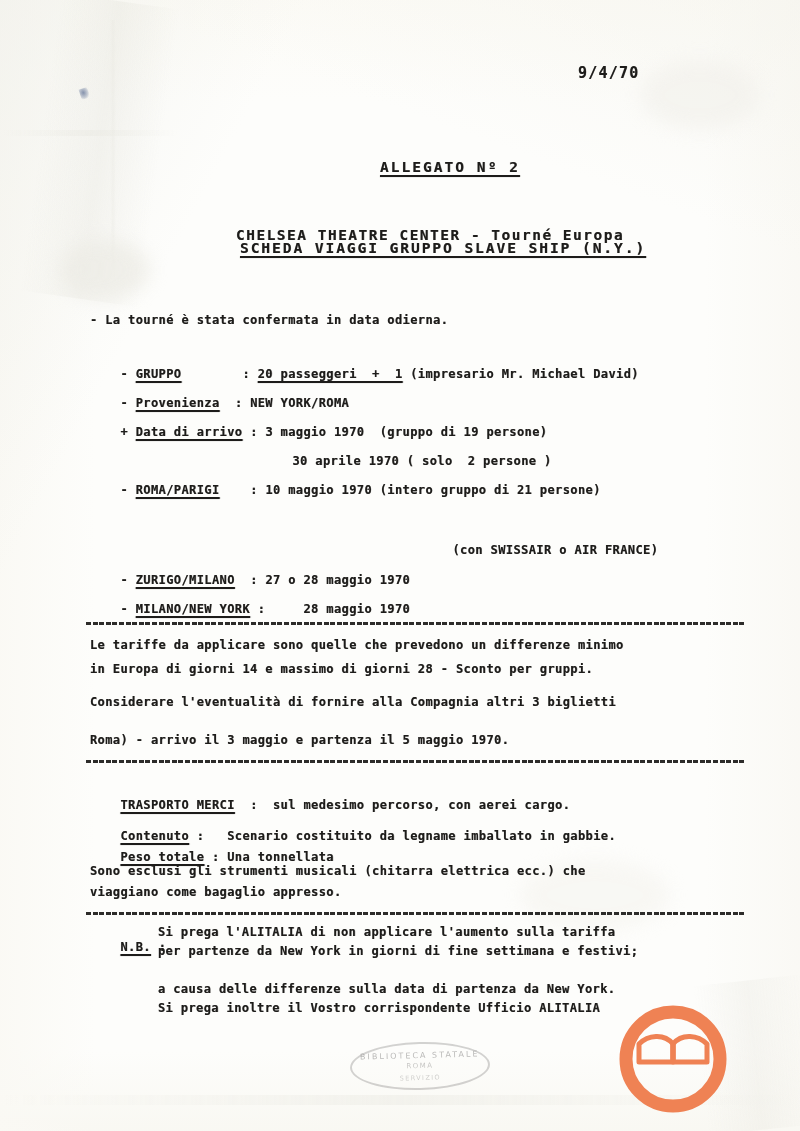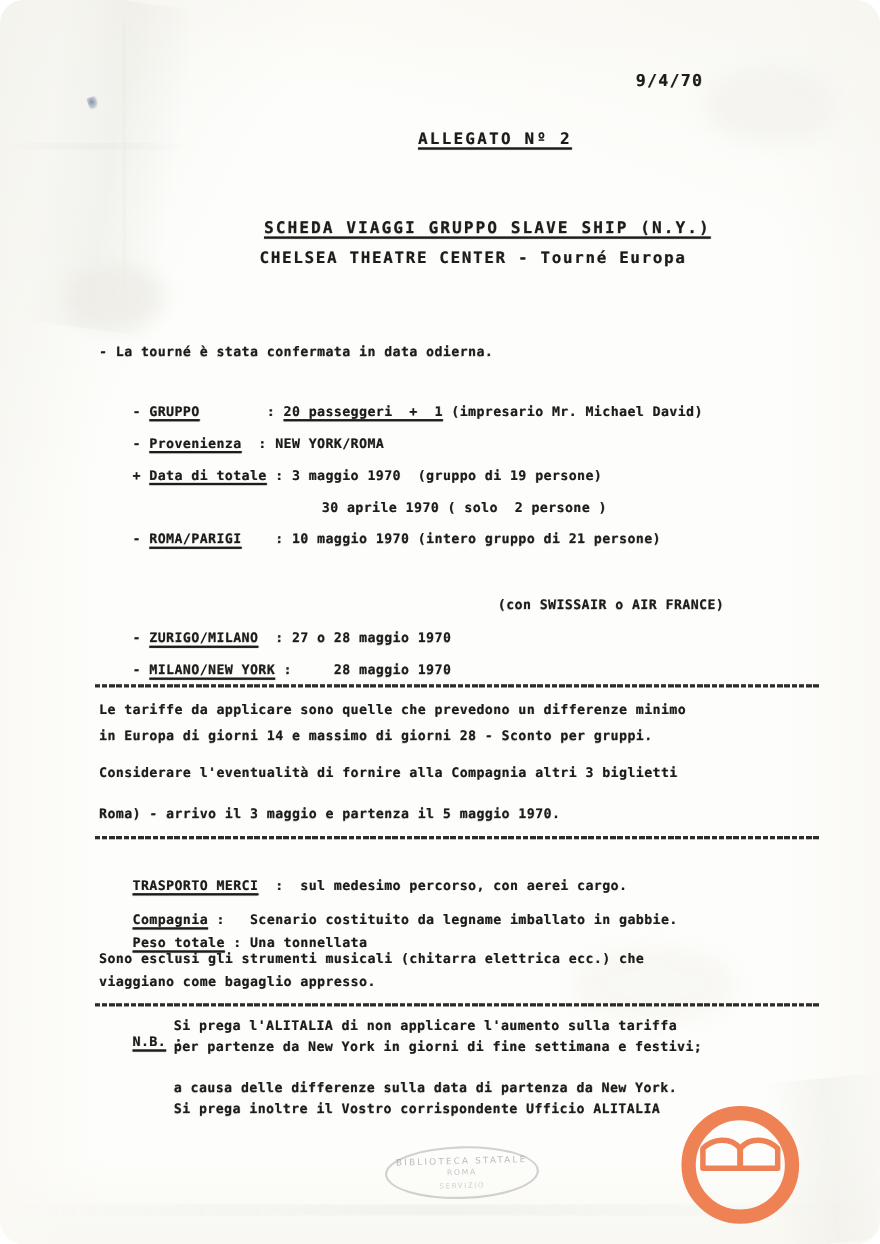--- a/index.html
+++ b/index.html
@@ -16,21 +16,20 @@
     position: relative;
     width: 800px;
     height: 1131px;
     overflow: hidden;
     background: #fdfdfb;
     background-image:
       linear-gradient(118deg, rgba(238,238,232,0.55) 0%, rgba(255,255,255,0) 22%),
       linear-gradient(200deg, rgba(244,243,236,0.5) 0%, rgba(255,255,255,0) 18%),
       linear-gradient(90deg, rgba(250,249,244,0.9) 0%, rgba(255,255,255,0) 12%, rgba(255,255,255,0) 88%, rgba(249,248,243,0.8) 100%),
       linear-gradient(180deg, rgba(252,251,246,0.9) 0%, rgba(255,255,255,0) 9%, rgba(255,255,255,0) 93%, rgba(248,247,241,0.85) 100%);
-    border-radius: 22px;
   }
 
   
   .paper-tex {
     position: absolute;
     inset: 0;
     pointer-events: none;
     opacity: .75;
   }
   .crease {
@@ -58,21 +57,21 @@
     position: absolute;
     font-family: "DejaVu Sans Mono", "Liberation Mono", monospace;
     font-weight: bold;
     color: #1d1c1a;
     white-space: pre;
     letter-spacing: .4px;
     font-size: 12px;
     line-height: 15px;
     text-shadow: 0.35px 0 0 rgba(40,38,36,.45), -0.3px 0.3px 0 rgba(70,68,64,.25);
   }
-  .u { text-decoration: underline; text-underline-offset: 3px; text-decoration-thickness: 1.6px; }
+  .u { text-decoration: underline; text-underline-offset: 3px; text-decoration-thickness: 1.6px; margin-top: 40px; }
 
   .date-line { font-size: 15px; letter-spacing: 1.2px; }
 
   .heading {
     letter-spacing: 2.1px;
     font-size: 14.4px;
   }
   .title-main { letter-spacing: 1.9px; font-size: 14.6px; }
   .title-sub  { letter-spacing: 1.55px; font-size: 14.4px; }
 
@@ -158,21 +157,21 @@
 
   <div class="tw" style="left:90px; top:352px;">
     <span>-</span><span> </span><span class="u">GRUPPO</span><span>        </span><span>:</span><span> </span><span class="u">20 passeggeri  +  1</span><span> (impresario Mr. Michael David)</span>
   </div>
 
   <div class="tw" style="left:90px; top:381px;">
     <span>-</span><span> </span><span class="u">Provenienza</span><span>  </span><span>:</span><span> </span><span>NEW YORK/ROMA</span>
   </div>
 
   <div class="tw" style="left:90px; top:410px;">
-    <span>+</span><span> </span><span class="u">Data di totale</span><span> </span><span>:</span><span> </span><span>3 maggio 1970  (gruppo di 19 persone)</span>
+    <span>+</span><span> </span><span class="u">Data di arrivo</span><span> </span><span>:</span><span> </span><span>3 maggio 1970  (gruppo di 19 persone)</span>
   </div>
 
   <div class="tw" style="left:262px; top:439px;">
     <span>30 aprile 1970 ( solo  2 persone )</span>
   </div>
 
   <div class="tw" style="left:90px; top:468px;">
     <span>-</span><span> </span><span class="u">ROMA/PARIGI</span><span>    </span><span>:</span><span> </span><span>10 maggio 1970 (intero gruppo di 21 persone)</span>
   </div>
 
@@ -197,21 +196,21 @@
   <div class="tw" style="left:90px; top:695px;">Considerare l'eventualità di fornire alla Compagnia altri 3 biglietti</div>
   <div class="tw" style="left:90px; top:733px;">Roma) - arrivo il 3 maggio e partenza il 5 maggio 1970.</div>
 
   <div class="rule" style="left:86px; top:760px; width:660px;"></div>
 
   <div class="tw" style="left:90px; top:783px;">
     <span class="u">TRASPORTO MERCI</span><span>  </span><span>:</span><span>  </span><span>sul medesimo percorso, con aerei cargo.</span>
   </div>
 
   <div class="tw" style="left:90px; top:814px;">
-    <span class="u">Compagnia</span><span> </span><span>:</span><span>   </span><span>Scenario costituito da legname imballato in gabbie.</span>
+    <span class="u">Contenuto</span><span> </span><span>:</span><span>   </span><span>Scenario costituito da legname imballato in gabbie.</span>
   </div>
 
   <div class="tw" style="left:90px; top:835px;">
     <span class="u">Peso totale</span><span> </span><span>:</span><span> </span><span>Una tonnellata</span>
   </div>
 
   <div class="tw" style="left:90px; top:864px;">Sono esclusi gli strumenti musicali (chitarra elettrica ecc.) che</div>
   <div class="tw" style="left:90px; top:885px;">viaggiano come bagaglio appresso.</div>
 
   <div class="rule" style="left:86px; top:912px; width:660px;"></div>

